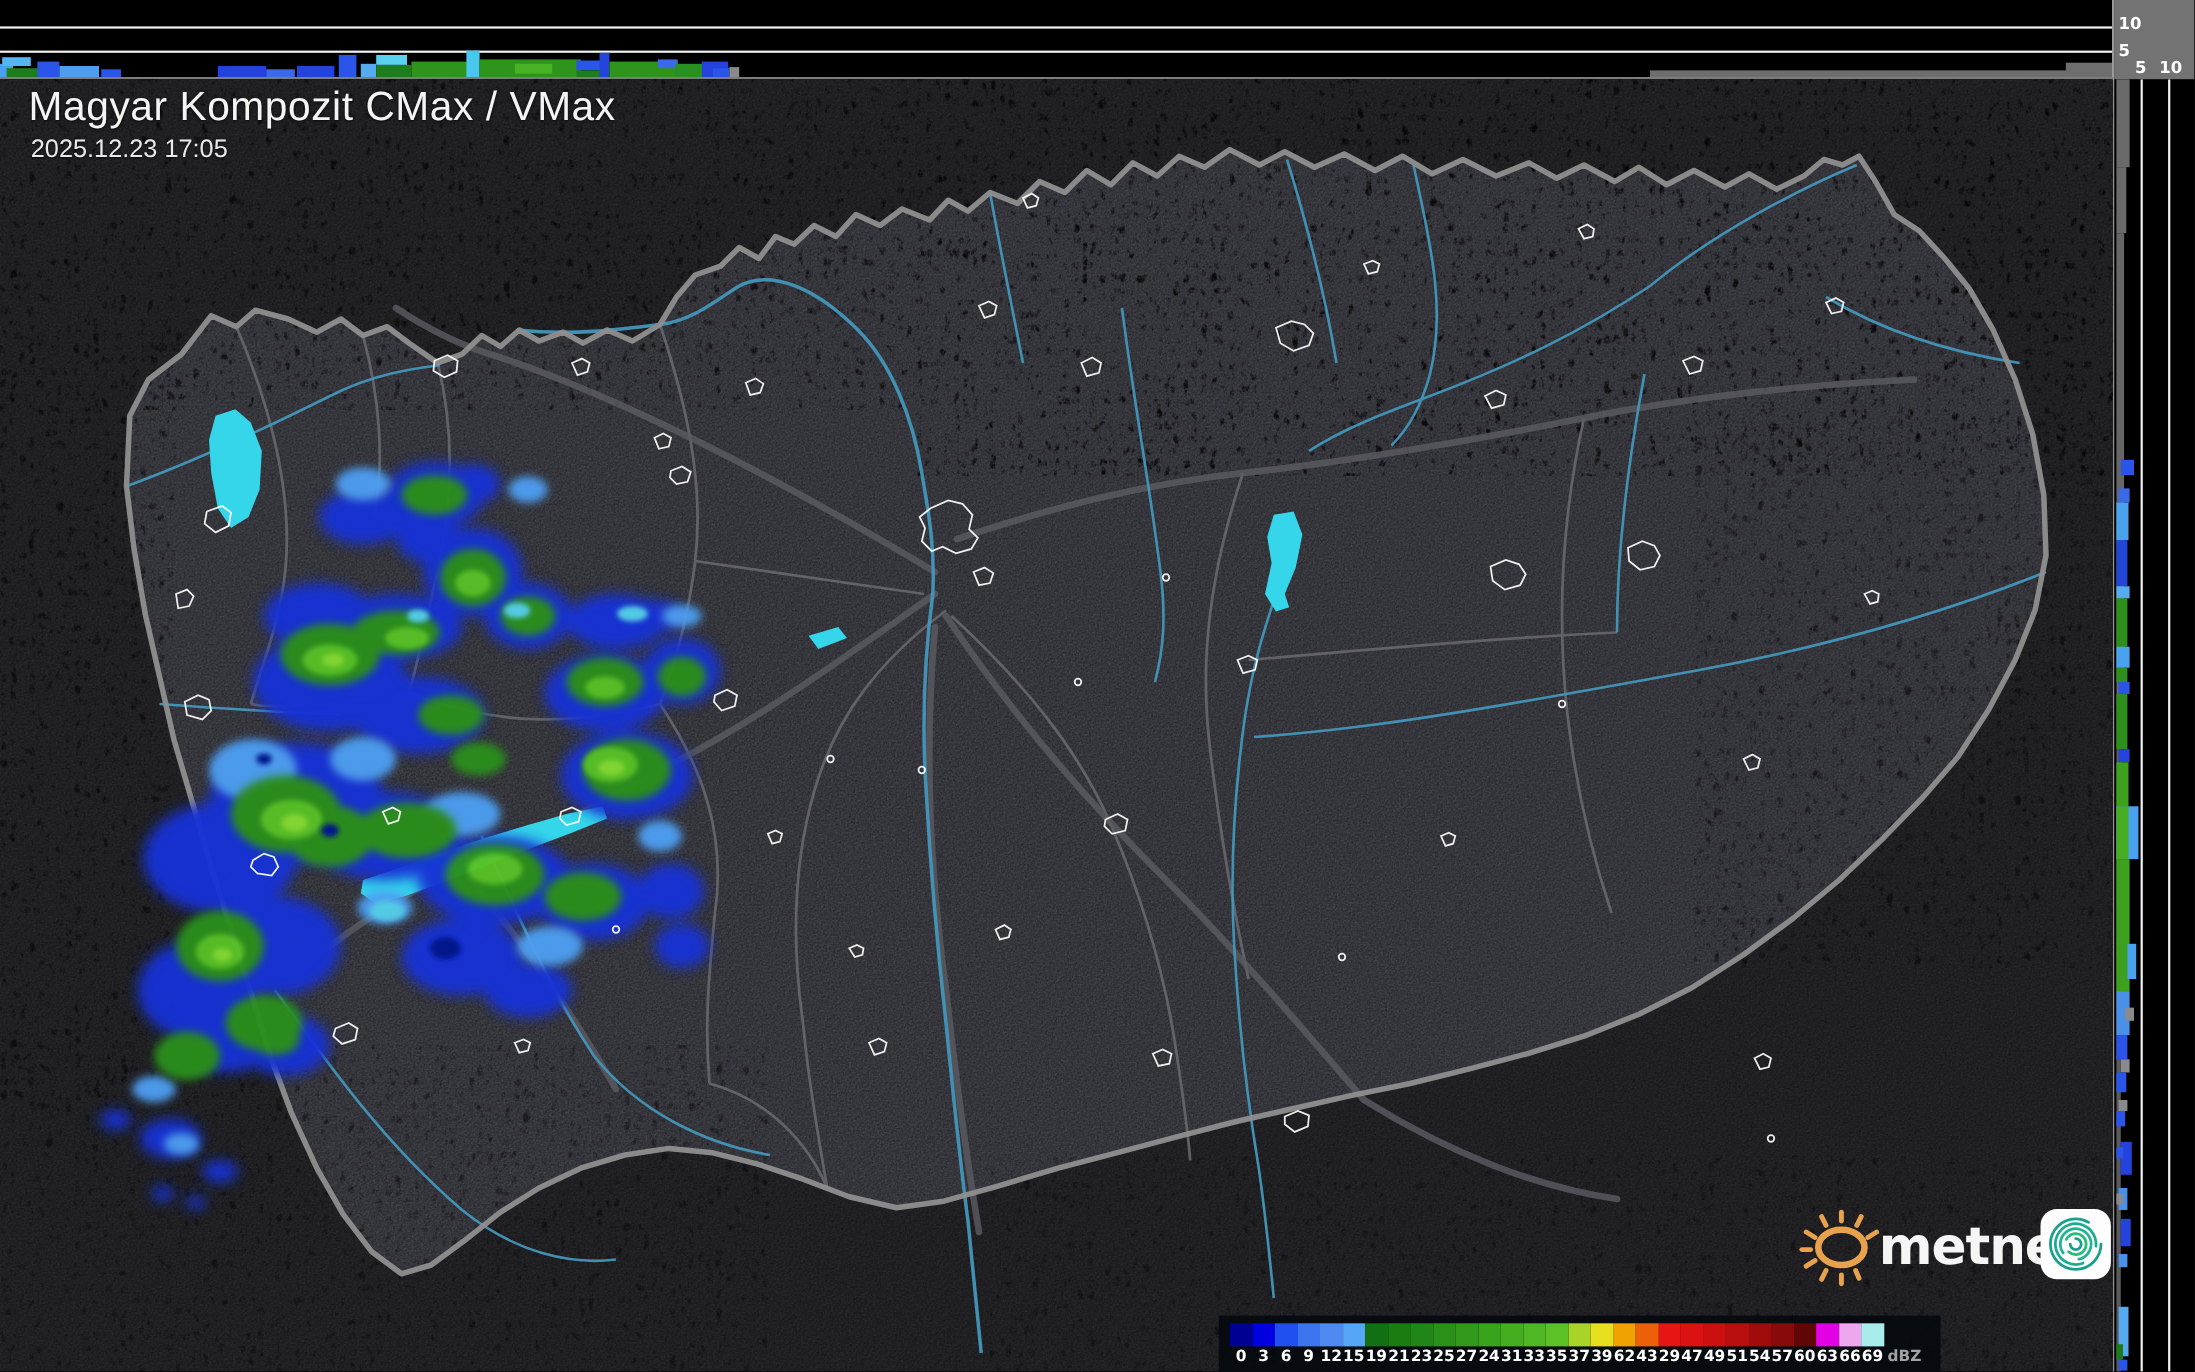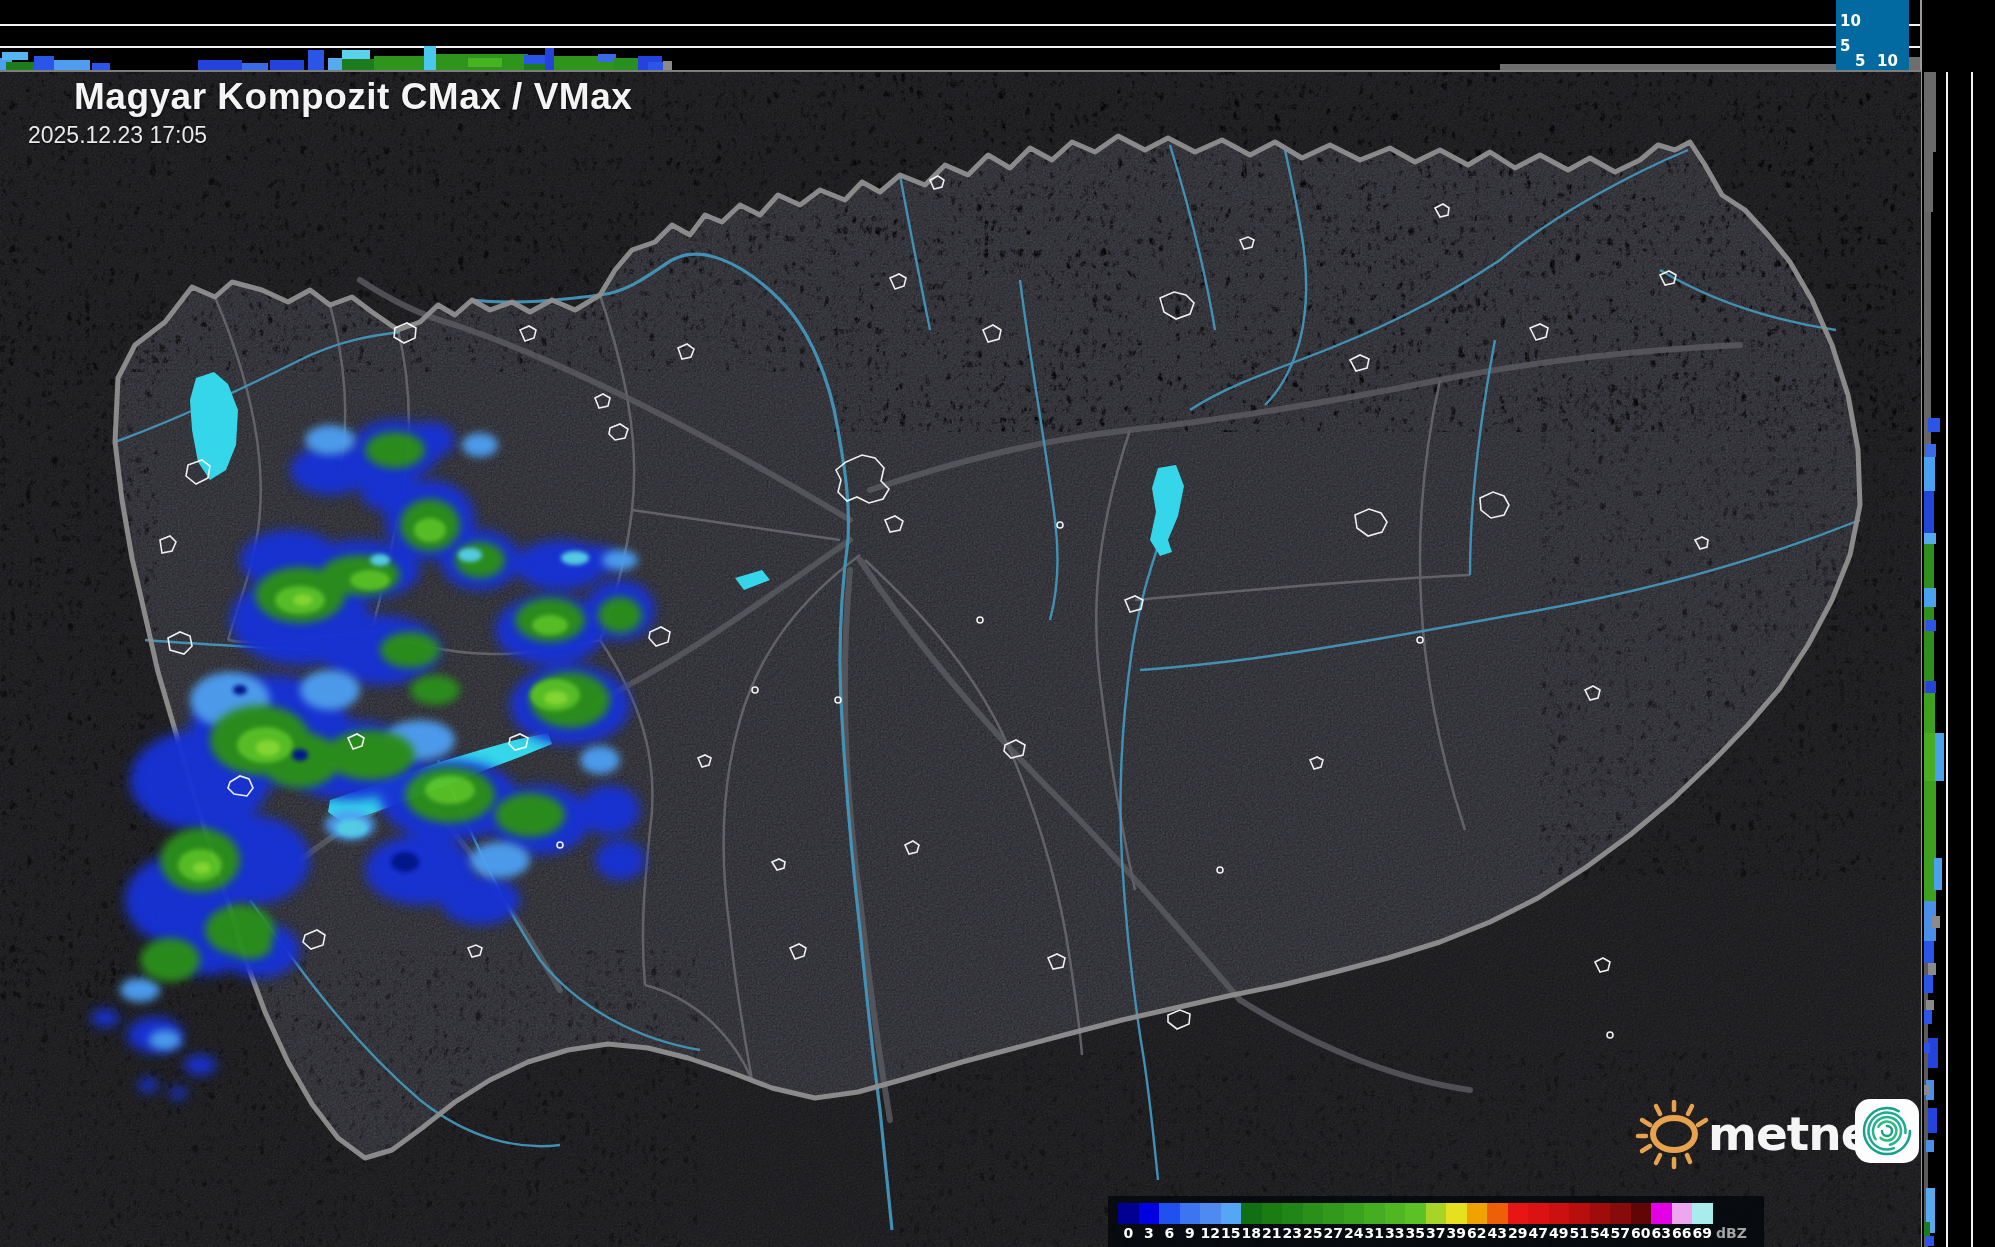--- a/index.html
+++ b/index.html
@@ -4,29 +4,29 @@
 <style>
   html,body{margin:0;padding:0;background:#000;}
   body{width:1995px;height:1247px;position:relative;overflow:hidden;
        font-family:"Liberation Sans","DejaVu Sans",sans-serif;}
   
   #top-strip{position:absolute;left:0;top:0;width:1921px;height:72px;background:#000;overflow:hidden;}
   #top-strip .grid{position:absolute;left:0;width:100%;height:2px;background:#f2f2f2;}
   #right-strip{position:absolute;left:1922px;top:72px;width:73px;height:1175px;background:#000;overflow:hidden;}
   #right-strip .grid{position:absolute;top:0;width:2px;height:100%;background:#f2f2f2;}
   .seg{position:absolute;}
-  #corner{position:absolute;left:1836px;top:0;width:73px;height:72px;background:#0369a1;}
+  #corner{position:absolute;left:1922px;top:0;width:73px;height:72px;background:#737373;}
   #corner .lbl{position:absolute;color:#fff;font:bold 15px "DejaVu Sans",sans-serif;}
   .vsep{position:absolute;left:1920px;top:0;width:2px;height:1247px;background:#9a9a9a;}
   .hsep{position:absolute;left:0;top:70px;width:1921px;height:2px;background:#7d7d7d;}
   
   #map{position:absolute;left:0;top:72px;width:1921px;height:1175px;}
   
-  #title{position:absolute;left:26px;top:76px;color:#f4f4f4;font-size:37px;font-weight:700;
-         letter-spacing:.5px;text-shadow:0 1px 3px rgba(0,0,0,.8);margin-left:48px;}
+  #title{position:absolute;left:26px;top:76px;color:#f4f4f4;font-size:37px;font-weight:400;
+         letter-spacing:.5px;text-shadow:0 1px 3px rgba(0,0,0,.8);}
   #stamp{position:absolute;left:28px;top:122px;color:#e9e9e9;font-size:23px;text-shadow:0 1px 2px rgba(0,0,0,.8);}
   
   #cbar{position:absolute;left:1108px;top:1196px;width:656px;height:51px;background:rgba(4,7,12,.85);}
   #cbar .cells{position:absolute;left:10px;top:7px;height:21px;display:flex;}
   #cbar .cell{width:20.5px;height:21px;}
   #cbar .ticks{position:absolute;left:10px;top:29px;height:18px;display:flex;}
   #cbar .tick{width:20.5px;text-align:center;color:#fff;font:bold 14px "DejaVu Sans",sans-serif;}
   #cbar .unit{position:absolute;left:608px;top:29px;color:#a3a3a3;font:bold 14px "DejaVu Sans",sans-serif;}
   
   #logo{position:absolute;left:1632px;top:1090px;width:290px;height:86px;}
@@ -420,21 +420,21 @@
       <div class="cell" style="background: rgb(238, 166, 238);"></div>
       <div class="cell" style="background: rgb(168, 236, 236);"></div>
     </div>
   <div class="ticks" id="cbar-ticks">
       <div class="tick">0</div>
       <div class="tick">3</div>
       <div class="tick">6</div>
       <div class="tick">9</div>
       <div class="tick">12</div>
       <div class="tick">15</div>
-      <div class="tick">18</div>
+      <div class="tick">19</div>
       <div class="tick">21</div>
       <div class="tick">23</div>
       <div class="tick">25</div>
       <div class="tick">27</div>
       <div class="tick">24</div>
       <div class="tick">31</div>
       <div class="tick">33</div>
       <div class="tick">35</div>
       <div class="tick">37</div>
       <div class="tick">39</div>

